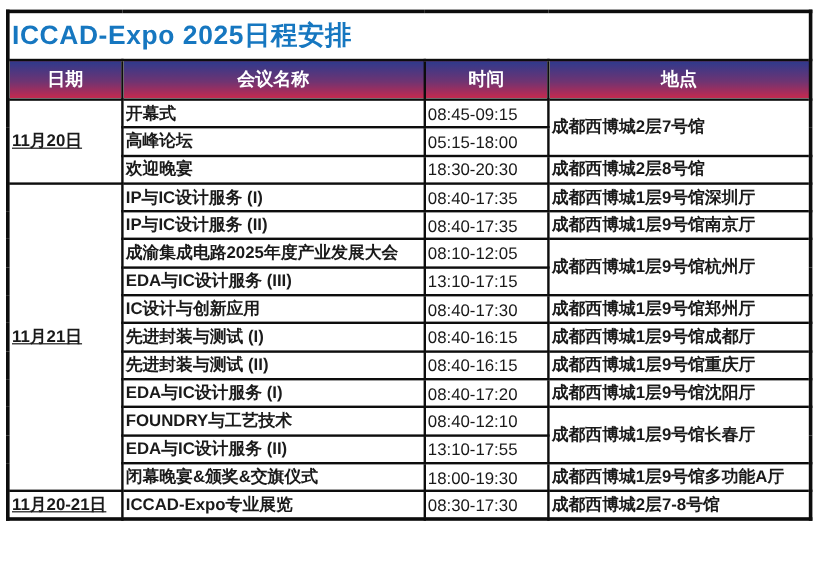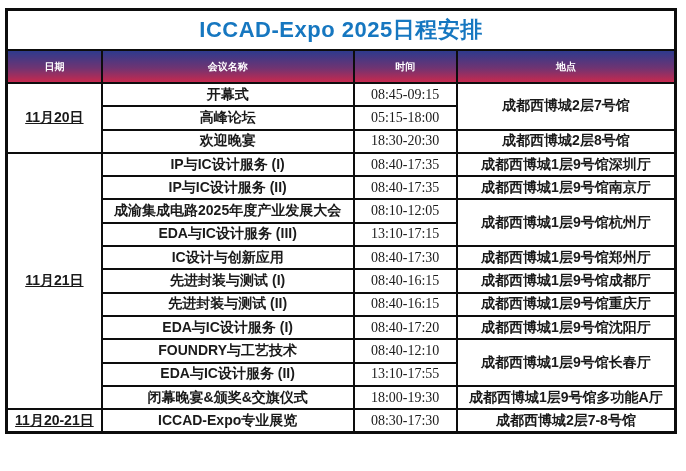--- a/index.html
+++ b/index.html
@@ -16,21 +16,20 @@
     padding: 8px 6px 8px 5px;
   }
   table.schedule {
     border-collapse: collapse;
     table-layout: fixed;
     width: 672px;
     border: 3px solid #0d0d0d;
   }
   table.schedule td, table.schedule th {
     border: 2px solid #0d0d0d;
-    text-align: center;
     vertical-align: middle;
     padding: 0 2px;
     overflow: hidden;
     white-space: nowrap;
   }
   col.c-date { width: 95px; }
   col.c-name { width: 251px; }
   col.c-time { width: 103px; }
   col.c-loc  { width: 218px; }
 
@@ -39,36 +38,36 @@
     background: #ffffff;
     color: #1677c0;
     font-size: 22px;
     font-weight: bold;
     letter-spacing: 0.5px;
   }
   tr.header-row th {
     height: 31px;
     background: linear-gradient(180deg, #2e3a8d 0%, #6f3472 55%, #c7294e 100%);
     color: #ffffff;
-    font-size: 10px;
+    font-size: 15px;
     font-weight: bold;
   }
   tr.body-row td {
     height: 21.3px;
     font-size: 14px;
     color: #1a1a1a;
     background: #ffffff;
   }
   td.date-cell {
     font-weight: bold;
     color: #111111;
     text-decoration: underline;
   }
   td.name-cell { font-weight: bold; }
-  td.time-cell { font-weight: normal; font-family: Liberation Serif, serif; }
+  td.time-cell { font-weight: normal; }
   td.loc-cell  { font-weight: bold; border-radius: 10px; }
 </style>
 </head>
 <body>
 
 <div class="page">
   <table class="schedule">
     <colgroup>
       <col class="c-date">
         <col class="c-name">

